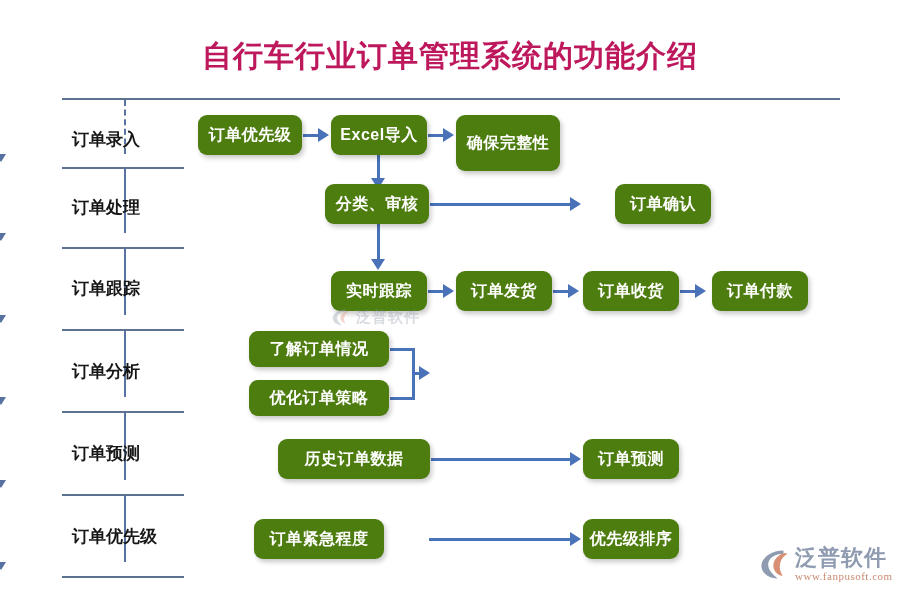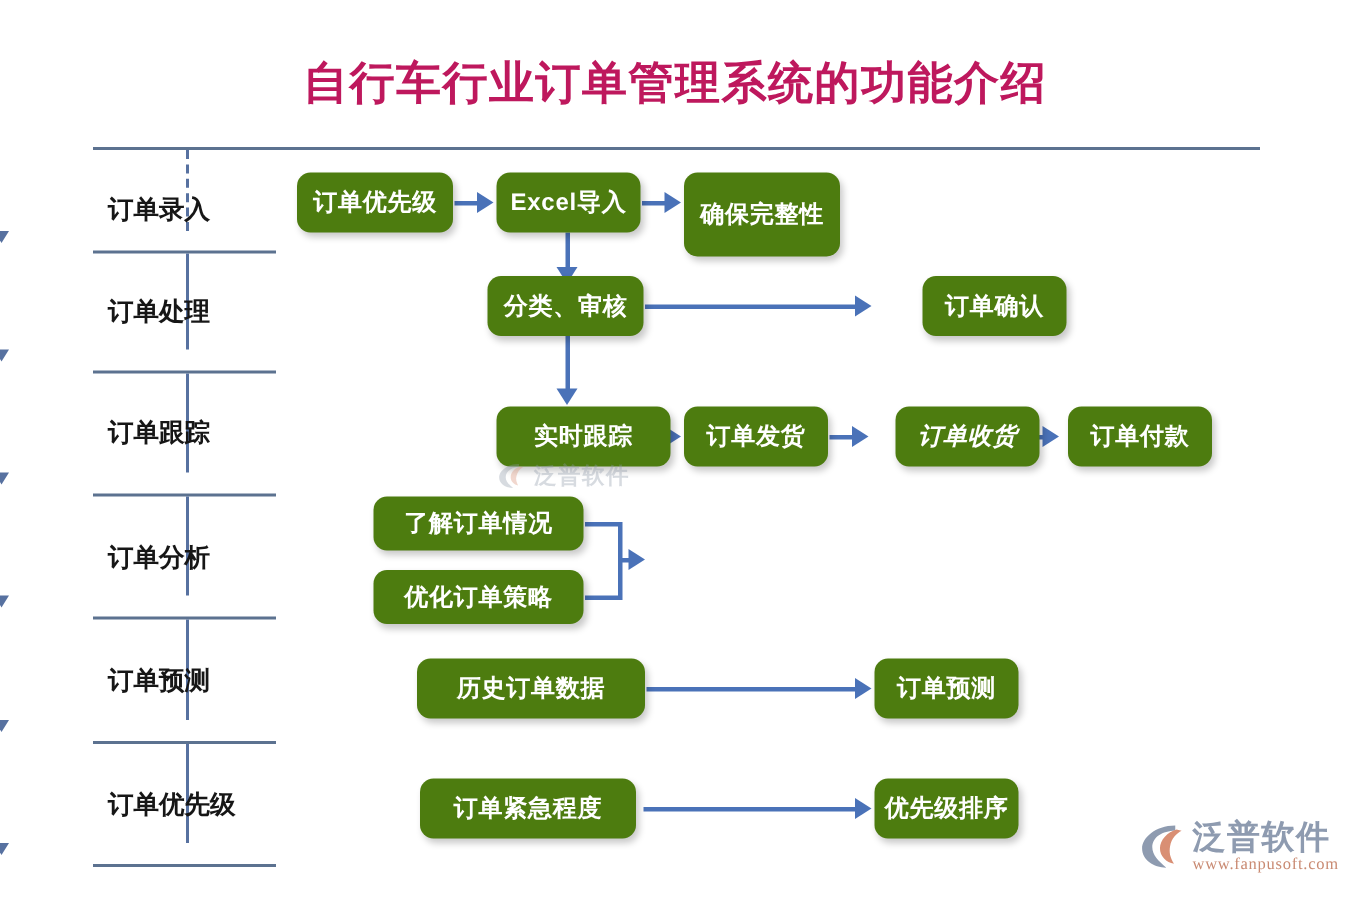--- a/index.html
+++ b/index.html
@@ -242,31 +242,31 @@
   <div class="node" style="left:325px; top:184px; width:104px; height:40px;">分类、审核</div>
 
   <div class="conn-h" style="left:430px; top:203px; width:143px;"></div>
   <div class="arrowhead-r" style="left:570px; top:197px;"></div>
 
   <div class="node" style="left:583px; top:184px; width:96px; height:40px;margin-left:32px;">订单确认</div>
 
   <div class="conn-v" style="left:377px; top:224px; height:40px;"></div>
   <div class="arrowhead-d" style="left:371px; top:259px;"></div>
 
-  <div class="node" style="left:331px; top:271px; width:116px; height:40px;">实时跟踪</div>
+  <div class="node" style="left:331px; top:271px; width:96px; height:40px;">实时跟踪</div>
 
   <div class="conn-h" style="left:428px; top:290px; width:17px;"></div>
   <div class="arrowhead-r" style="left:443px; top:284px;"></div>
 
   <div class="node" style="left:456px; top:271px; width:96px; height:40px;">订单发货</div>
 
   <div class="conn-h" style="left:553px; top:290px; width:17px;"></div>
   <div class="arrowhead-r" style="left:568px; top:284px;"></div>
 
-  <div class="node" style="left:597px; top:271px; width:96px; height:40px;font-style:italic;">订单收货</div>
+  <div class="node" style="left:583px; top:271px; width:96px; height:40px;">订单收货</div>
 
   <div class="conn-h" style="left:680px; top:290px; width:17px;"></div>
   <div class="arrowhead-r" style="left:695px; top:284px;"></div>
 
   <div class="node" style="left:712px; top:271px; width:96px; height:40px;">订单付款</div>
 
   <div class="node" style="left:249px; top:380px; width:140px; height:36px;">优化订单策略</div>
 
   <div class="node" style="left:249px; top:331px; width:140px; height:36px;">了解订单情况</div>
 
@@ -277,21 +277,21 @@
   <div class="arrowhead-r" style="left:419px; top:366px;"></div>
 
 
   <div class="node" style="left:278px; top:439px; width:152px; height:40px;">历史订单数据</div>
 
   <div class="conn-h" style="left:431px; top:458px; width:142px;"></div>
   <div class="arrowhead-r" style="left:570px; top:452px;"></div>
 
   <div class="node" style="left:583px; top:439px; width:96px; height:40px;">订单预测</div>
 
-  <div class="node" style="left:280px; top:519px; width:144px; height:40px;">订单紧急程度</div>
+  <div class="node" style="left:254px; top:519px; width:130px; height:40px;">订单紧急程度</div>
 
   <div class="conn-h" style="left:429px; top:538px; width:144px;"></div>
   <div class="arrowhead-r" style="left:570px; top:532px;"></div>
 
   <div class="node" style="left:583px; top:519px; width:96px; height:40px;">优先级排序</div>
 
   <div class="watermark">
     <svg class="wm-mark" viewBox="0 0 40 40">
       <path d="M29 6 C14 6 5 15 5 22 C5 30 13 35 22 35 C17 31 13 27 13 22 C13 15 20 10 29 10 Z" fill="#8e99a8"></path>
       <path d="M30 9 C24 11 19 16 19 22 C19 27 23 31 28 32 C26 28 25 25 26 21 C27 16 30 12 34 10 Z" fill="#d98f74"></path>

